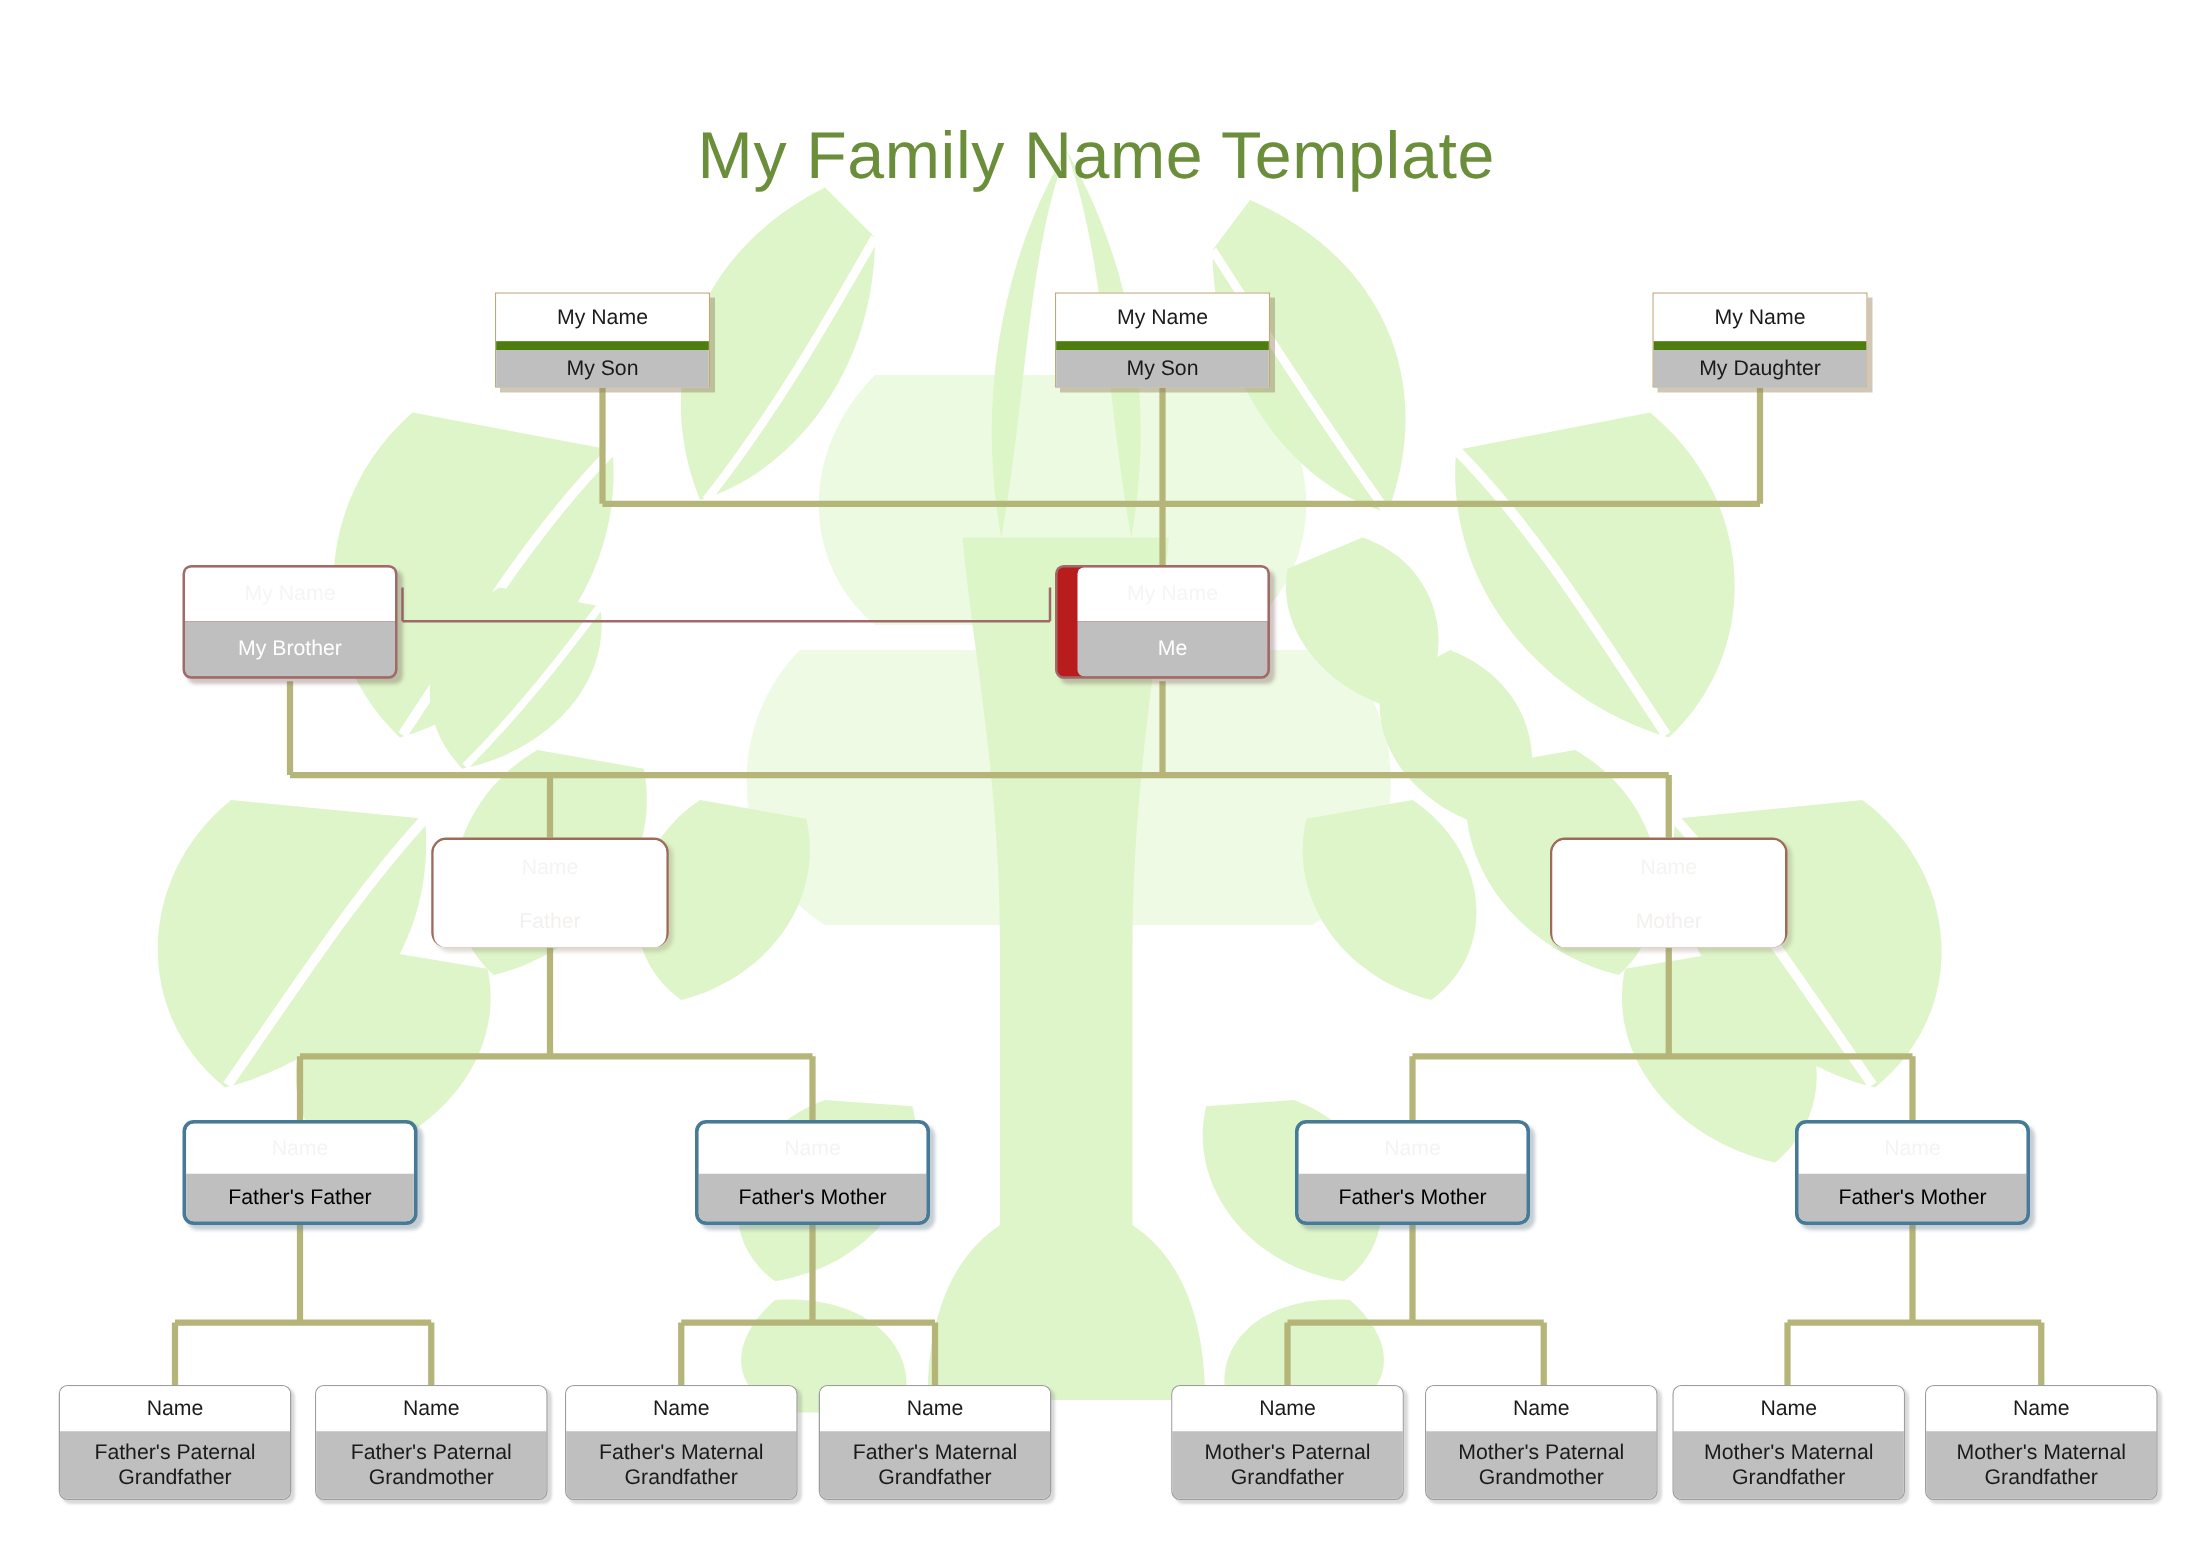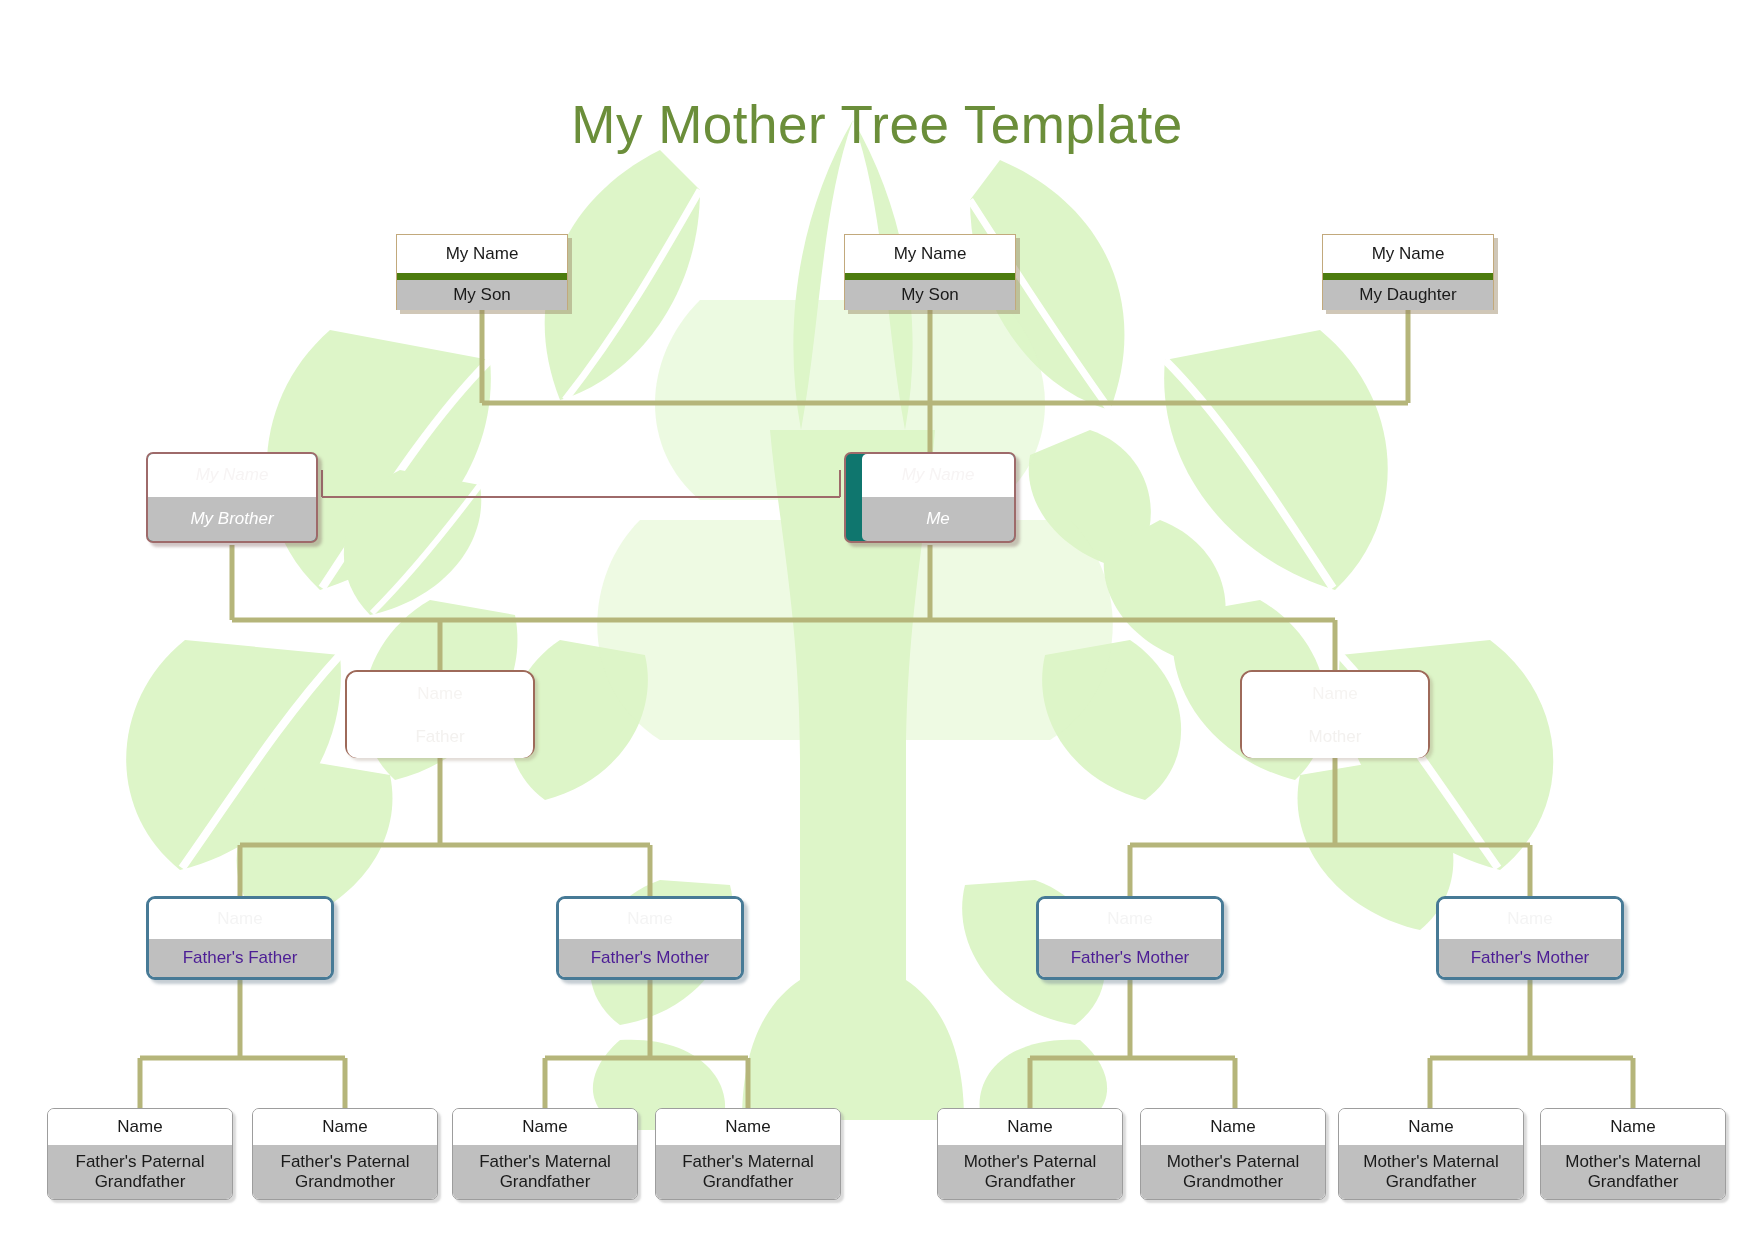--- a/index.html
+++ b/index.html
@@ -26,23 +26,22 @@
   .gen-child{
     width:172px;height:76px;border:1px solid #c2a97c;background:#fff;
     box-shadow:4px 4px 0 rgba(150,130,95,.45);
   }
   .gen-child .top{height:38px;background:#ffffff;color:#1a1a1a;font-size:17px;}
   .gen-child .bot{height:37px;background:#bfbfbf;color:#1a1a1a;font-size:17px;
                   border-top:7px solid #4d7c0f;}
 
   
   .gen-me{
-    width:172px;height:91px;border:2px solid #9e6a6a;border-radius:7px;background:#0f766e;
+    width:172px;height:91px;border:2px solid #9e6a6a;border-radius:7px;background:#b91c1c;
     box-shadow:4px 4px 3px rgba(120,90,90,.35);
-    font-style:italic;
   }
   .gen-me .top{height:43px;background:#ffffff;color:#f7f4f4;font-size:17px;
                border-radius:5px 5px 0 0;}
   .gen-me .bot{height:44px;background:#bfbfbf;color:#ffffff;font-size:17px;
                border-radius:0 0 5px 5px;}
 
   
   .gen-parent{
     width:190px;height:88px;border:2px solid #9e6a5a;border-radius:12px;background:#fff;
     box-shadow:3px 3px 3px rgba(140,115,95,.25);
@@ -52,21 +51,21 @@
   .gen-parent .bot{height:42px;background:#ffffff;color:#f3f1ef;font-size:17px;
                    border-radius:0 0 10px 10px;}
 
   
   .gen-gp{
     width:188px;height:84px;border:3px solid #477a96;border-radius:9px;background:#fff;
     box-shadow:4px 4px 3px rgba(110,130,145,.4);
   }
   .gen-gp .top{height:40px;background:#ffffff;color:#f4f4f4;font-size:17px;
                border-radius:6px 6px 0 0;}
-  .gen-gp .bot{height:38px;background:#bfbfbf;color:#4c1d95;font-size:17px;
+  .gen-gp .bot{height:38px;background:#bfbfbf;color:#000000;font-size:17px;
                border-radius:0 0 6px 6px;}
 
   
   .gen-ggp{
     width:186px;height:92px;border:1px solid #9d9d9d;border-radius:7px;background:#fff;
     box-shadow:3px 3px 2px rgba(150,150,150,.35);
   }
   .gen-ggp .top{height:36px;background:#ffffff;color:#1a1a1a;font-size:17px;
                 border-radius:6px 6px 0 0;}
   .gen-ggp .bot{height:54px;background:#bfbfbf;color:#1a1a1a;font-size:17px;
@@ -176,21 +175,21 @@
     <line x1="1633" y1="1058" x2="1633" y2="1108"></line>
   </g>
 
   <g stroke="#9e6a6a" stroke-width="2" fill="none">
     <line x1="322" y1="497" x2="840" y2="497"></line>
     <line x1="322" y1="497" x2="322" y2="470"></line>
     <line x1="840" y1="497" x2="840" y2="470"></line>
   </g>
 </svg>
 
-<h1 id="page-title">My Mother Tree Template</h1>
+<h1 id="page-title">My Family Name Template</h1>
 
 <div class="node gen-child" style="left:396px;top:234px;">
   <div class="top">My Name</div>
   <div class="bot">My Son</div>
 </div>
 <div class="node gen-child" style="left:844px;top:234px;">
   <div class="top">My Name</div>
   <div class="bot">My Son</div>
 </div>
 <div class="node gen-child" style="left:1322px;top:234px;">

